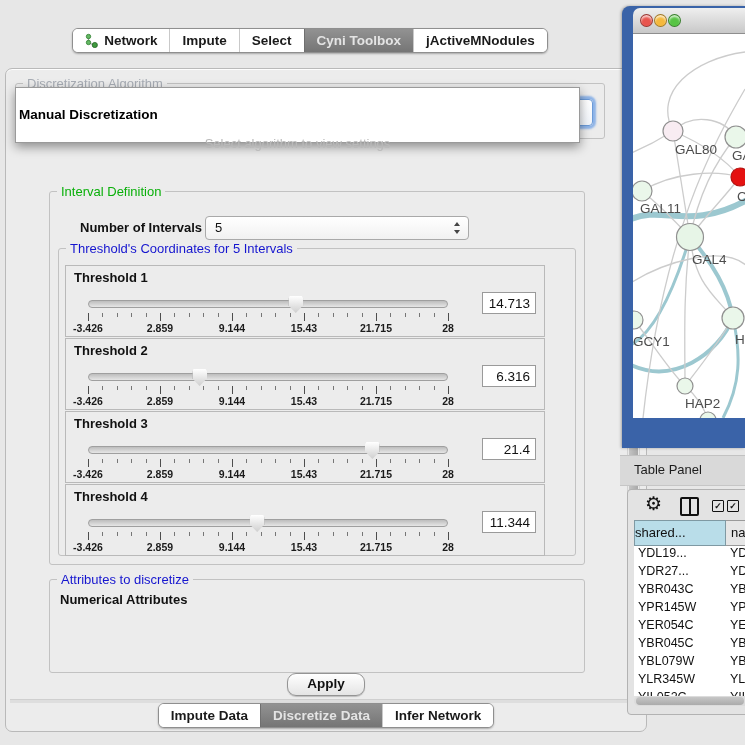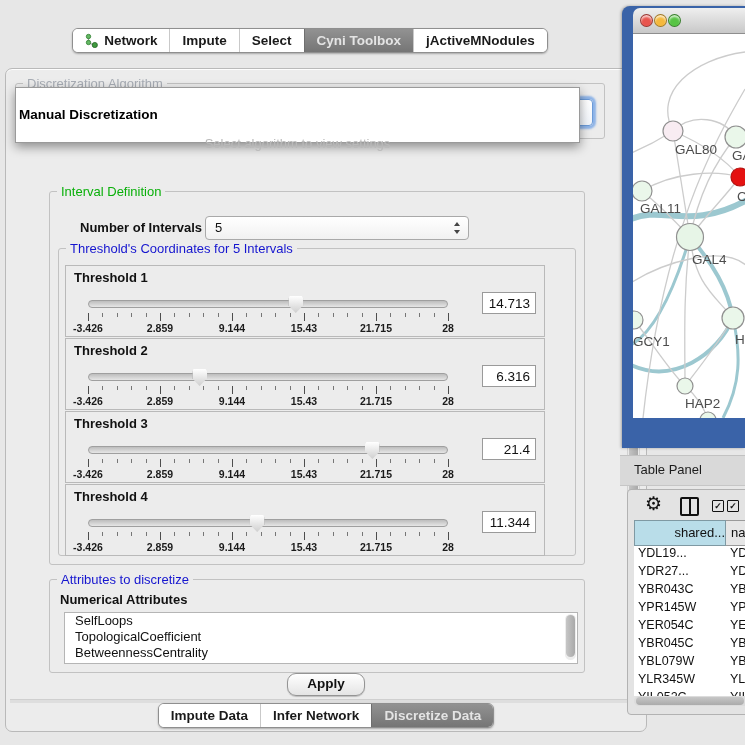--- a/index.html
+++ b/index.html
@@ -68,21 +68,21 @@
   .net-canvas{position:absolute;left:11px;top:28px;width:112px;height:384px;background:#fff;overflow:hidden;}
   .tp-bar{position:absolute;left:620px;top:455px;width:141px;height:29px;background:#d9d9d9;border-top:1px solid #c2c2c2;border-bottom:1px solid #c6c6c6;}
   .tp-title{position:absolute;left:14px;top:6px;font-size:13px;color:#1c1c1c;}
   .tp-panel{position:absolute;left:627px;top:489px;width:130px;height:224px;background:#e3e3e3;border:1px solid #b2b2b2;border-radius:4px;}
   .gear{position:absolute;left:17px;top:3px;font-size:19px;color:#111;line-height:22px;}
   .split-icon{position:absolute;left:52px;top:7px;width:15px;height:15px;border:2px solid #111;border-radius:2px;}
   .split-icon::after{content:"";position:absolute;left:50%;top:0;bottom:0;width:2px;background:#111;transform:translateX(-50%);}
   .cbox{position:absolute;top:10px;width:10px;height:10px;border:1.5px solid #111;border-radius:1px;font-size:9px;font-weight:700;line-height:10px;text-align:center;color:#111;}
   .tbl{position:absolute;left:6px;top:30px;width:130px;}
   .tbl-head{display:flex;height:26px;}
-  .hc1{width:92px;background:#b9dde9;border:1px solid #7f99a3;box-sizing:border-box;font-size:13px;color:#111;text-align:right;line-height:24px;}
+  .hc1{width:92px;background:#b9dde9;border:1px solid #7f99a3;box-sizing:border-box;font-size:13px;color:#111;text-align:left;line-height:24px;}
   .hc2{width:38px;background:#e6e6e6;border:1px solid #9a9a9a;border-left:none;box-sizing:border-box;font-size:13px;color:#111;padding-left:5px;line-height:24px;}
   .tbl-rows{height:150px;overflow:hidden;background:#f4f4f4;}
   .trow{display:flex;height:18px;font-size:12.5px;color:#111;background:#fff;}
   .trow .c1{width:92px;padding-left:4px;box-sizing:border-box;white-space:nowrap;overflow:hidden;}
   .trow .c2{width:38px;padding-left:4px;box-sizing:border-box;white-space:nowrap;overflow:hidden;}
   .h-scrollbar{position:absolute;left:6px;top:206px;width:118px;height:10px;background:#dcdcdc;border-radius:5px;}
   .h-scrollbar .hth{position:absolute;left:2px;top:1px;width:108px;height:8px;border-radius:4px;background:linear-gradient(#c7c7c7,#ababab);}
 </style>
 </head>
 <body>
@@ -319,48 +319,40 @@
                 </div>
           </div>
           <div class="th-value">11.344</div>
         </div>
       </div>
     </div>
 
     <div class="group" style="left:43px;top:510px;width:534px;height:92px;">
       <span class="gtitle blue">Attributes to discretize</span>
       <div class="attr-label">Numerical Attributes</div>
-      <div class="attr-list">
-        <div class="attr-item">SelfLoops</div>
-        <div class="attr-item">TopologicalCoefficient</div>
-        <div class="attr-item">BetweennessCentrality</div>
-        <div class="list-sb">
-              <div class="lth"></div>
-            </div>
-      </div>
     </div>
 
     <div class="apply-btn">Apply</div>
 
     <div class="v-scrollbar">
           <div class="vth"></div>
         </div>
 
     <div class="bottom-sep"></div>
 
     <div class="bottom-tabs">
       <div class="tabbar">
         <div class="tab">
               <span>Impute Data</span>
             </div>
+        <div class="tab sel">
+              <span>Discretize Data</span>
+            </div>
         <div class="tab">
               <span>Infer Network</span>
-            </div>
-        <div class="tab sel">
-              <span>Discretize Data</span>
             </div>
       </div>
     </div>
   </div>
 </div>
 
 <div class="net-window">
   <div class="net-titlebar">
     <span class="light" style="left:7px;background:#e8554e;"></span>
     <span class="light" style="left:21px;background:#f5b93d;"></span>

